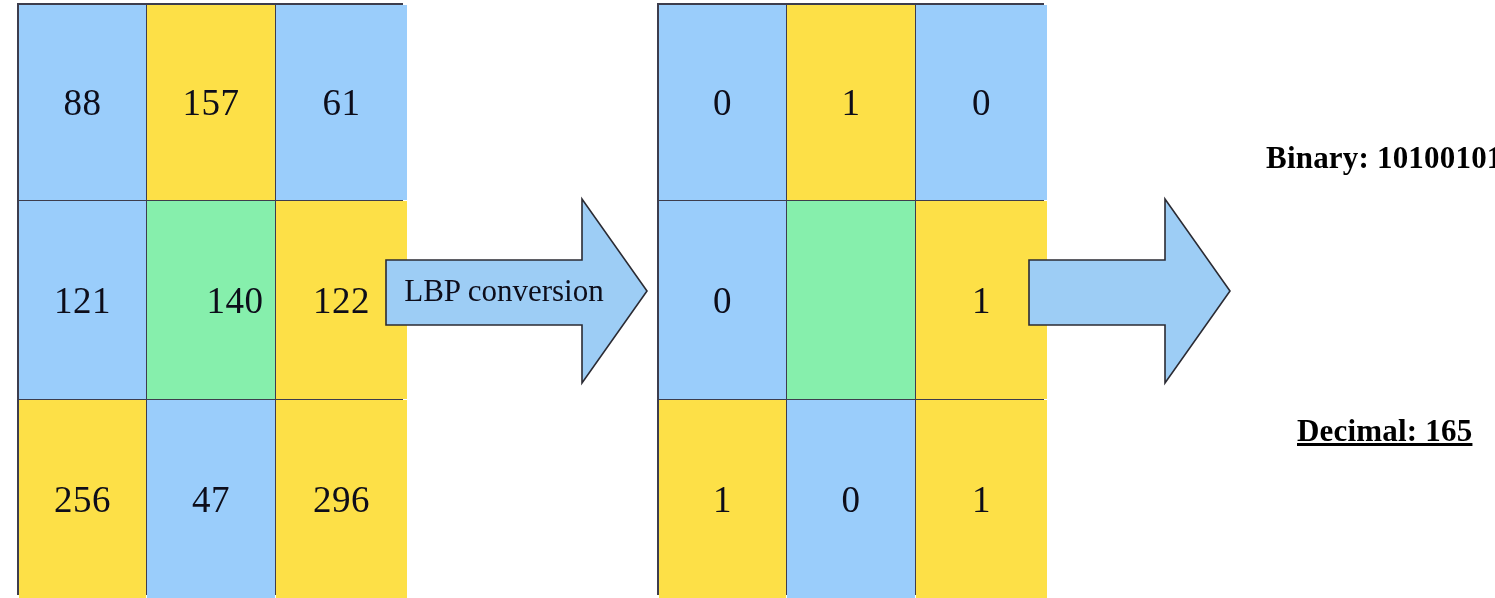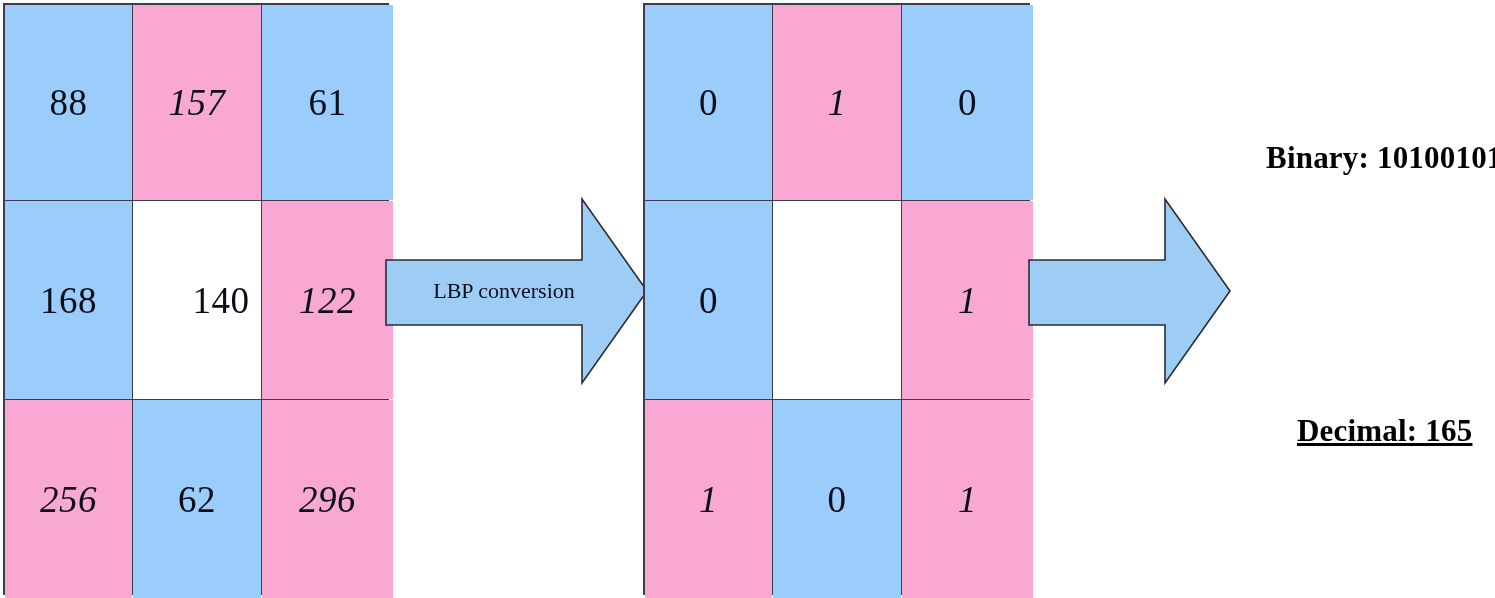--- a/index.html
+++ b/index.html
@@ -24,39 +24,40 @@
   
   .grid {
     position: absolute;
     display: grid;
     grid-template-columns: 127px 128px 131px;
     grid-template-rows: 195px 198px 198px;
     box-sizing: border-box;
     border: 2px solid #3d3d4d;
     background: #3d3d4d;
     gap: 1px;
+    margin-left: 14px;
   }
   #grid-left  { left: 3px;   top: 3px; width: 386px; height: 592px; }
   #grid-right { left: 643px; top: 3px; width: 387px; height: 592px; }
 
   .cell {
     position: relative;
     display: flex;
     align-items: center;
     justify-content: center;
     box-sizing: border-box;
     font-size: 37px;
     color: #0d0d1a;
     line-height: 1;
     letter-spacing: 0.5px;
     user-select: none;
   }
   .cell.blue   { background: #9acdfb; }
-  .cell.purple { background: #f9a8d4; font-style: italic; }
-  .cell.white  { background: #ffffff; padding-left: 48px; }
+  .cell.purple { background: #fde047; }
+  .cell.white  { background: #86efac; padding-left: 48px; }
 
   
   .arrow {
     position: absolute;
     display: block;
   }
   #arrow-1 { left: 386px; top: 196px; width: 264px; height: 190px; }
   #arrow-2 { left: 1029px; top: 196px; width: 204px; height: 190px; }
 
   .arrow svg { display: block; width: 100%; height: 100%; overflow: visible; }
@@ -69,21 +70,21 @@
 
   .arrow-label {
     position: absolute;
     left: 0;
     top: 0;
     width: 218px;
     height: 190px;
     display: flex;
     align-items: center;
     justify-content: center;
-    font-size: 22px;
+    font-size: 31px;
     color: #0d0d1a;
     padding-left: 18px;
     box-sizing: border-box;
     pointer-events: none;
     user-select: none;
   }
 
   
   .result-label {
     position: absolute;
@@ -100,26 +101,26 @@
 </head>
 <body>
 
 <div id="stage">
 
   <div class="grid" id="grid-left">
     <div class="cell blue">88</div>
     <div class="cell purple">157</div>
     <div class="cell blue">61</div>
 
-    <div class="cell blue">168</div>
+    <div class="cell blue">121</div>
     <div class="cell white">140</div>
     <div class="cell purple">122</div>
 
     <div class="cell purple">256</div>
-    <div class="cell blue">62</div>
+    <div class="cell blue">47</div>
     <div class="cell purple">296</div>
   </div>
 
   <div class="arrow" id="arrow-1">
     <svg viewBox="0 0 264 190" preserveAspectRatio="none">
       <polygon class="arrow-shape" points="0,64 196,64 196,3 261,95 196,187 196,129 0,129"></polygon>
     </svg>
     <div class="arrow-label">LBP conversion</div>
   </div>
 

